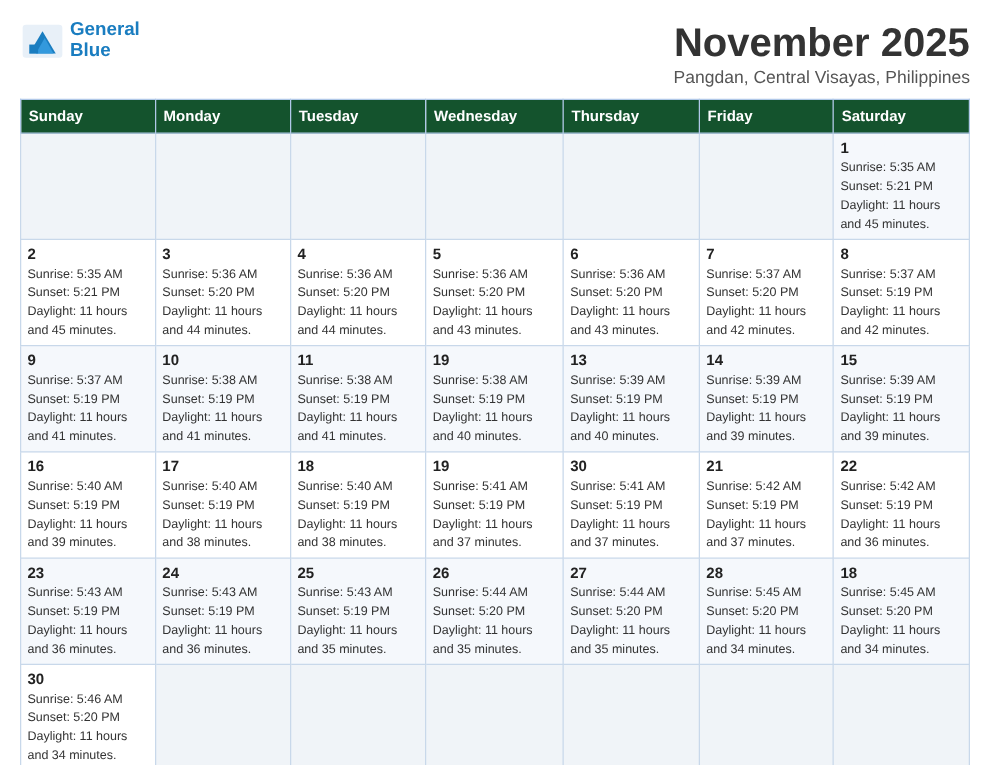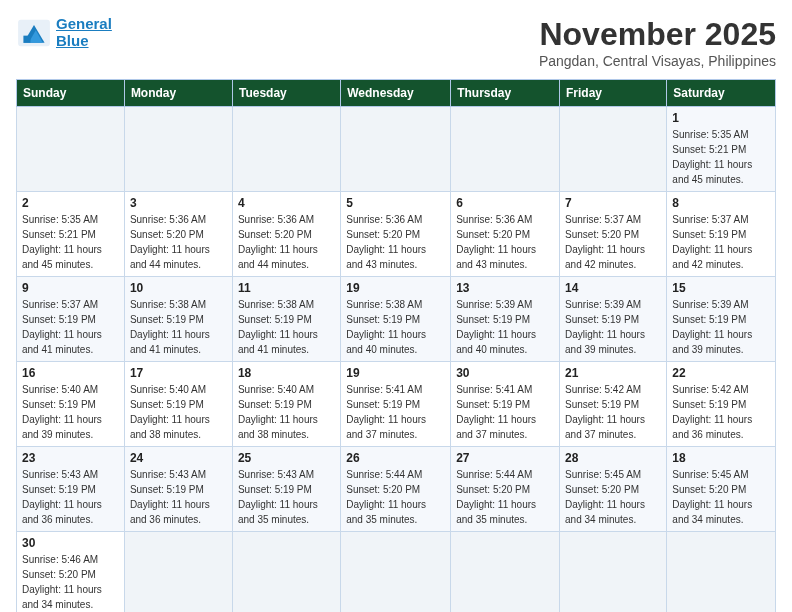--- a/index.html
+++ b/index.html
@@ -22,28 +22,27 @@
       gap: 4px;
     }
     .logo-text {
       font-size: 15px;
       font-weight: bold;
       color: #333;
       line-height: 1.1;
     }
     .logo-text span {
       color: #1a7dc0;
-      text-decoration: underline;
     }
     .logo-icon {
       width: 36px;
       height: 30px;
     }
     .title-block {
-      text-align: right;
+      text-align: center;
     }
     .month-title {
       font-size: 32px;
       font-weight: bold;
       color: #333;
     }
     .subtitle {
       font-size: 14px;
       color: #555;
     }

